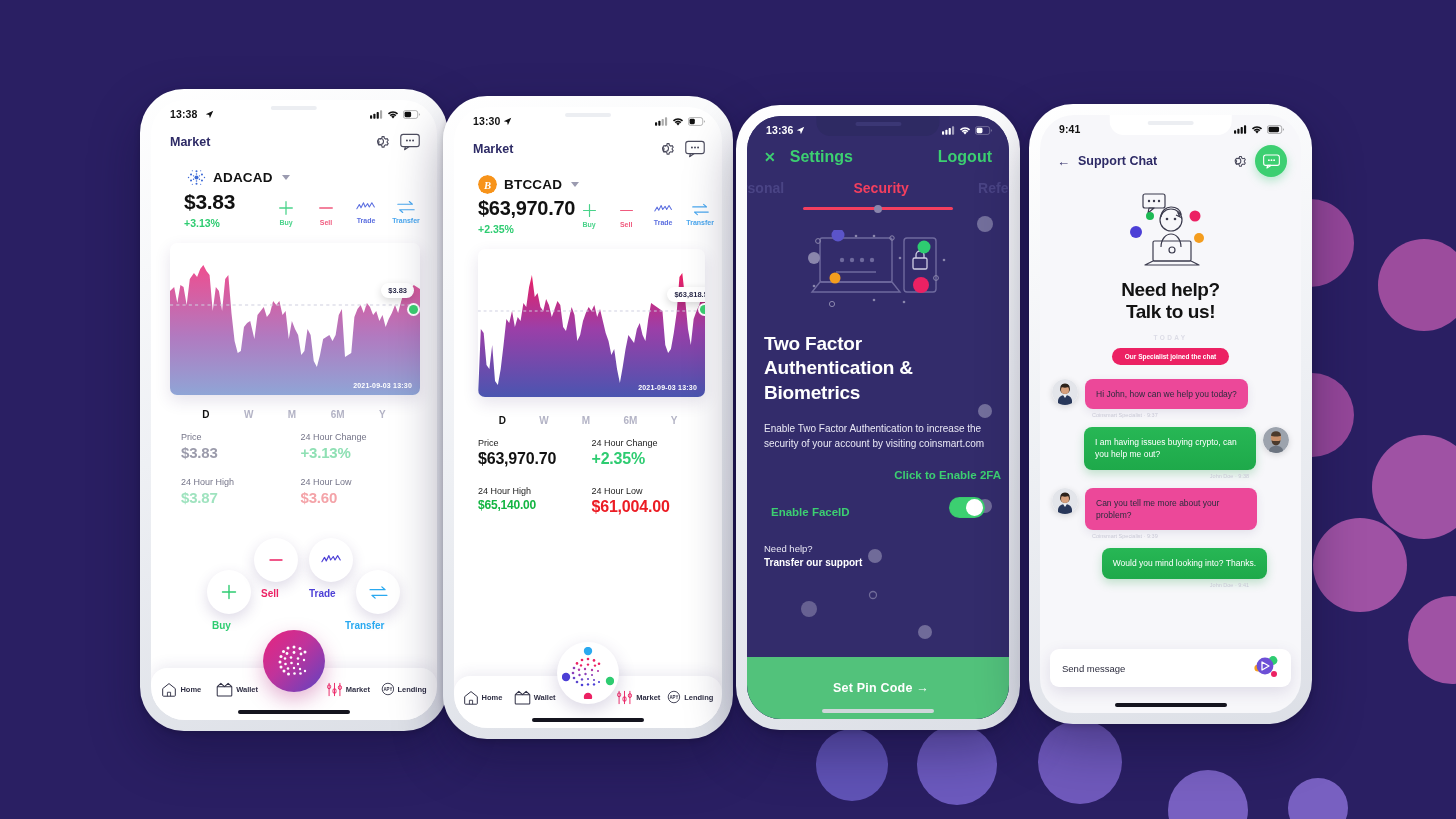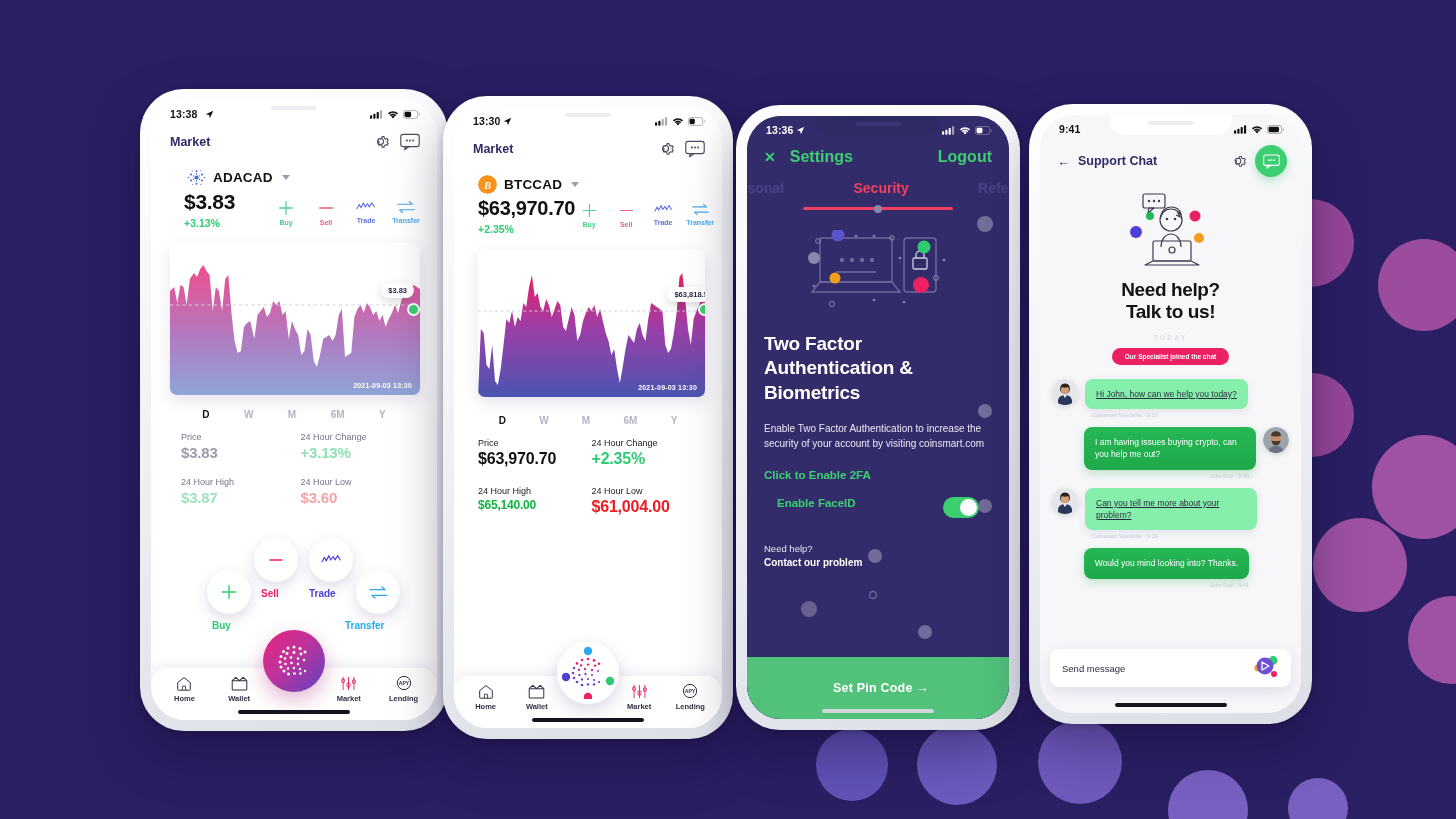--- a/index.html
+++ b/index.html
@@ -103,21 +103,21 @@
          display:flex; align-items:center; justify-content:center; }
   .fab-lbl { position:absolute; font-size:10px; font-weight:bold; }
 
   
   .tabbar {
     position:absolute; left:0; right:0; bottom:0; height:52px; background:#fff;
     border-top-left-radius:16px; border-top-right-radius:16px;
     box-shadow:0 -3px 14px rgba(60,40,110,.09);
     display:flex; align-items:center; justify-content:space-around; padding:0 6px 10px;
   }
-  .tab { display:flex; flex-direction:column; align-items:center; gap:3px; width:46px; }
+  .tab { display:flex; flex-direction:row; align-items:center; gap:3px; width:46px; }
   .tab-lbl { font-size:7.5px; color:#2f2f44; font-weight:bold;}
   .tab.spacer { visibility:hidden; }
   .center-orb {
     position:absolute; border-radius:50%; z-index:20;
     background: linear-gradient(135deg,#e8247d 0%, #c0339b 45%, #5e43c2 100%);
     box-shadow:0 8px 20px rgba(180,40,130,.35);
     display:flex; align-items:center; justify-content:center;
   }
 
   
@@ -129,22 +129,22 @@
   .sec-hdr .logout { font-size:16px; color:#3ccf71; font-weight:bold; margin-left:auto;}
   .tabs3 { position:relative; display:flex; align-items:baseline; justify-content:space-between; padding: 14px 0 0 0; z-index:3;}
   .tabs3 span { font-size:14px; font-weight:bold; }
   .tabs3 .t-off { color:#4a4485; }
   .tabs3 .t-on { color:#f43f5e; }
   .slider { position:relative; margin: 11px auto 0; width:57%; height:3px; background:#f43f5e; border-radius:2px; z-index:3;}
   .slider .knob { position:absolute; left:50%; top:-2px; transform:translateX(-50%); width:8px;height:8px;border-radius:50%; background:#8a86ac;}
   .sec-illus { position:relative; margin: 20px auto 0; width:156px; height:86px; z-index:3;}
   .sec-h1 { position:relative; z-index:3; padding: 16px 28px 0 17px; color:#fff; font-size:19px; font-weight:bold; line-height:1.28; letter-spacing:-.2px;}
   .sec-p { position:relative; z-index:3; padding: 16px 20px 0 17px; color:#e9e8f5; font-size:10px; line-height:1.55;}
-  .sec-link { position:relative; z-index:3; padding: 17px 17px 0; color:#3ccf71; font-size:11.5px; font-weight:bold;}
-  .sec-row { position:relative; z-index:3; display:flex; align-items:flex-start; justify-content:space-between; padding: 16px 30px 0;}
+  .sec-link { position:relative; z-index:3; padding: 17px 8px 0; color:#3ccf71; font-size:11.5px; font-weight:bold;text-align:right;}
+  .sec-row { position:relative; z-index:3; display:flex; align-items:flex-end; justify-content:space-between; padding: 16px 24px 0;}
   .sec-row .lbl { color:#3ccf71; font-size:11.5px; font-weight:bold;}
   .toggle { width:36px; height:21px; border-radius:11px; background:#3ccf71; position:relative; box-shadow: inset 0 0 0 1px rgba(0,0,0,.03);}
   .toggle .knob { position:absolute; right:2px; top:2px; width:17px; height:17px; border-radius:50%; background:#fff;}
   .need { position:relative; z-index:3; padding: 25px 17px 0; color:#e9e8f5; font-size:9.5px;}
   .need b { display:block; margin-top:3px; font-size:10px; color:#fff;}
   .cta {
     position:absolute; left:0; right:0; bottom:0; height:62px; background:#52c27b; z-index:5;
     display:flex; align-items:center; justify-content:center;
   }
   .cta span { color:#fff; font-size:12.5px; font-weight:bold; letter-spacing:.2px;margin-left:6px;}
@@ -157,21 +157,21 @@
   .green-bubble-btn { width:32px;height:32px;border-radius:50%;background:#3ccf71;display:flex;align-items:center;justify-content:center;box-shadow:0 4px 10px rgba(60,200,120,.35);}
   .hero { display:flex; flex-direction:column; align-items:center; padding-top:14px;}
   .hero-ttl { text-align:center; font-size:19px; font-weight:bold; color:#121212; line-height:1.18; letter-spacing:-.4px; margin-top:12px;}
   .today { text-align:center; font-size:6.5px; font-weight:bold; color:#dcdce6; letter-spacing:2.4px; margin-top:10px;}
   .joined { margin:7px auto 0; width:fit-content; background:#ec2163; color:#fff; font-size:6.5px; font-weight:bold; border-radius:11px; padding:5px 13px;}
   .msgs { padding: 14px 12px 0 12px; }
   .m { display:flex; align-items:flex-start; gap:7px; margin-bottom:3px;}
   .m.right { justify-content:flex-end; }
   .avatar { width:26px; height:26px; border-radius:50%; flex:0 0 26px; overflow:hidden; box-shadow:0 2px 6px rgba(0,0,0,.14);}
   .bubble { border-radius:8px; padding:9px 11px; font-size:8.5px; line-height:1.45; max-width:172px; }
-  .bubble.in { background:#86efac; color:#2b2b3d; box-shadow:0 3px 10px rgba(60,40,110,.10);text-decoration:underline; }
+  .bubble.in { background:#ec4899; color:#2b2b3d; box-shadow:0 3px 10px rgba(60,40,110,.10); }
   .bubble.out { background:linear-gradient(180deg,#27b755,#1ea94a); color:#fff; box-shadow:0 4px 10px rgba(30,160,70,.25);}
   .meta { font-size:5.5px; color:#c9c9d6; margin:0 0 9px 40px; }
   .meta.right { text-align:right; margin:0 40px 9px 0;}
   .composer {
     position:absolute; left:10px; right:10px; bottom:26px; height:38px; background:#fff;
     border-radius:9px; box-shadow:0 5px 16px rgba(60,40,110,.13);
     display:flex; align-items:center; justify-content:space-between; padding:0 12px;
   }
   .composer .ph { font-size:9.5px; color:#2b2b3d; }
 </style>
@@ -776,21 +776,21 @@
 
       <div class="sec-row">
         <span class="lbl">Enable FaceID</span>
         <span class="toggle">
               <span class="knob"></span>
             </span>
       </div>
 
       <div class="need">
         <span>Need help?</span>
-        <b>Contact our problem</b>
+        <b>Transfer our support</b>
       </div>
 
       <div class="cta">
         <span>Set Pin Code →</span>
       </div>
       <div class="homebar light"></div>
     </div>
   </div>
 </div>
 
@@ -911,21 +911,21 @@
             <path d="M8.4 7.6a5 5 0 0 1 9.2 0c-1.6 1.4-7.6 1.4-9.2 0z" fill="#2d231c"></path>
             <path d="M13 16c-4 0-7 2.6-7 6v4h14v-4c0-3.4-3-6-7-6z" fill="#28375a"></path>
             <path d="M11 16l2 3 2-3z" fill="#eef1f5"></path>
           </svg>
         </span>
         <div class="bubble in">Can you tell me more about your problem?</div>
       </div>
       <div class="meta">Coinsmart Specialist · 9:39</div>
 
 
-      <div class="m right" style="margin-right:40px;margin-top:4px;">
+      <div class="m right" style="margin-right:22px;margin-top:4px;">
         <div class="bubble out">Would you mind looking into? Thanks.</div>
       </div>
       <div class="meta right">John Doe · 9:41</div>
     </div>
 
     <div class="composer">
       <span class="ph">Send message</span>
       <span>
         <svg width="28" height="24" viewBox="0 0 28 24">
           <circle cx="7" cy="14" r="3.6" fill="#f49d1e"></circle>

